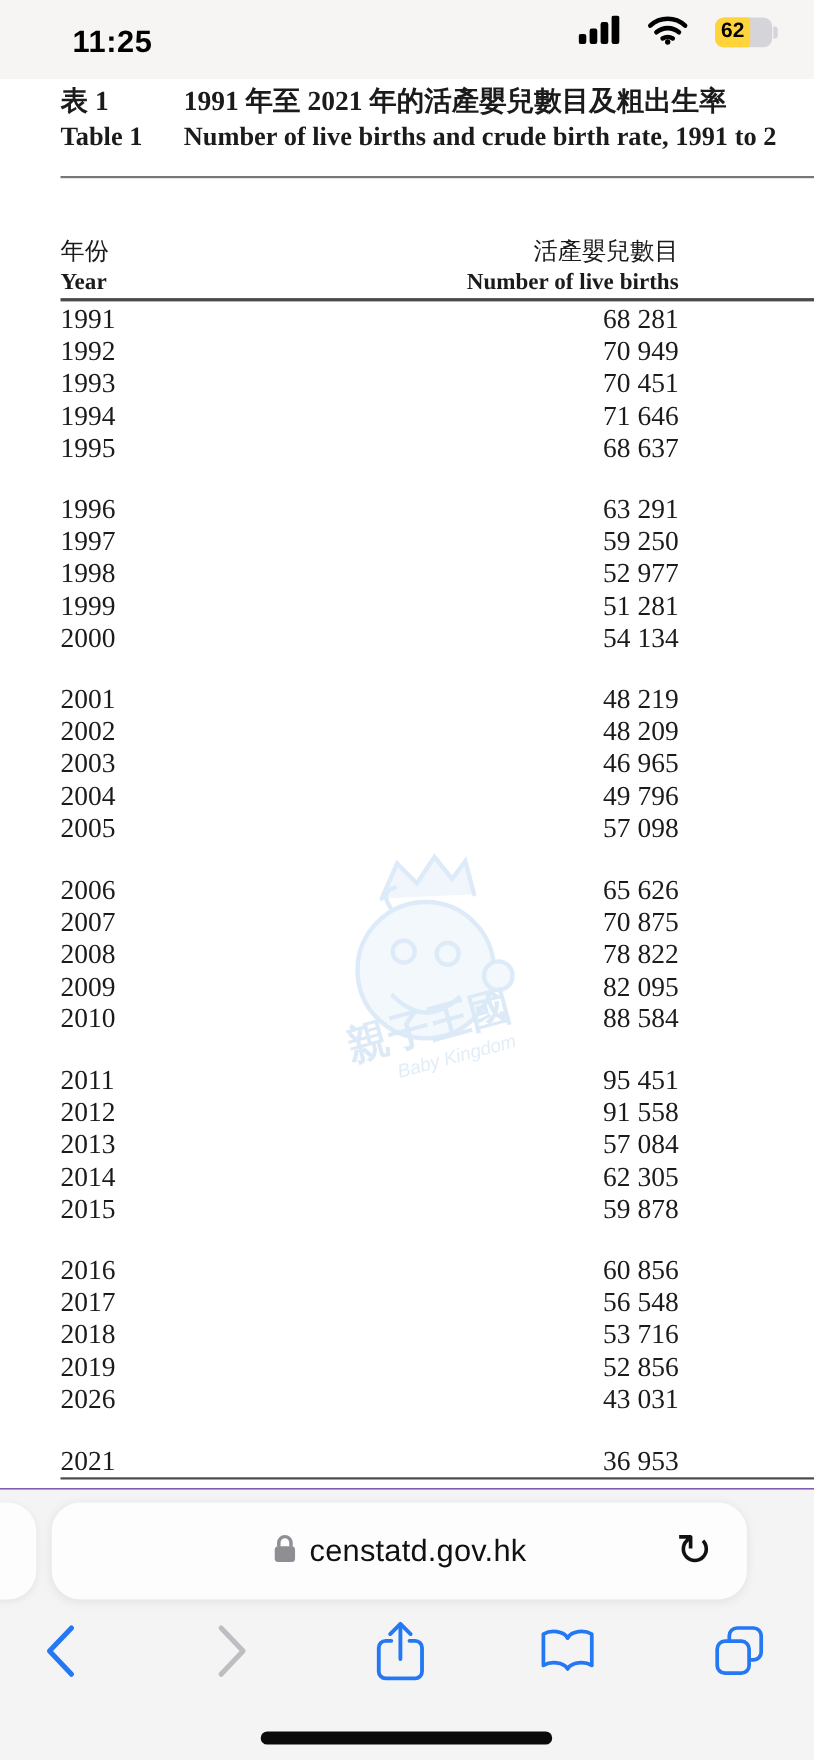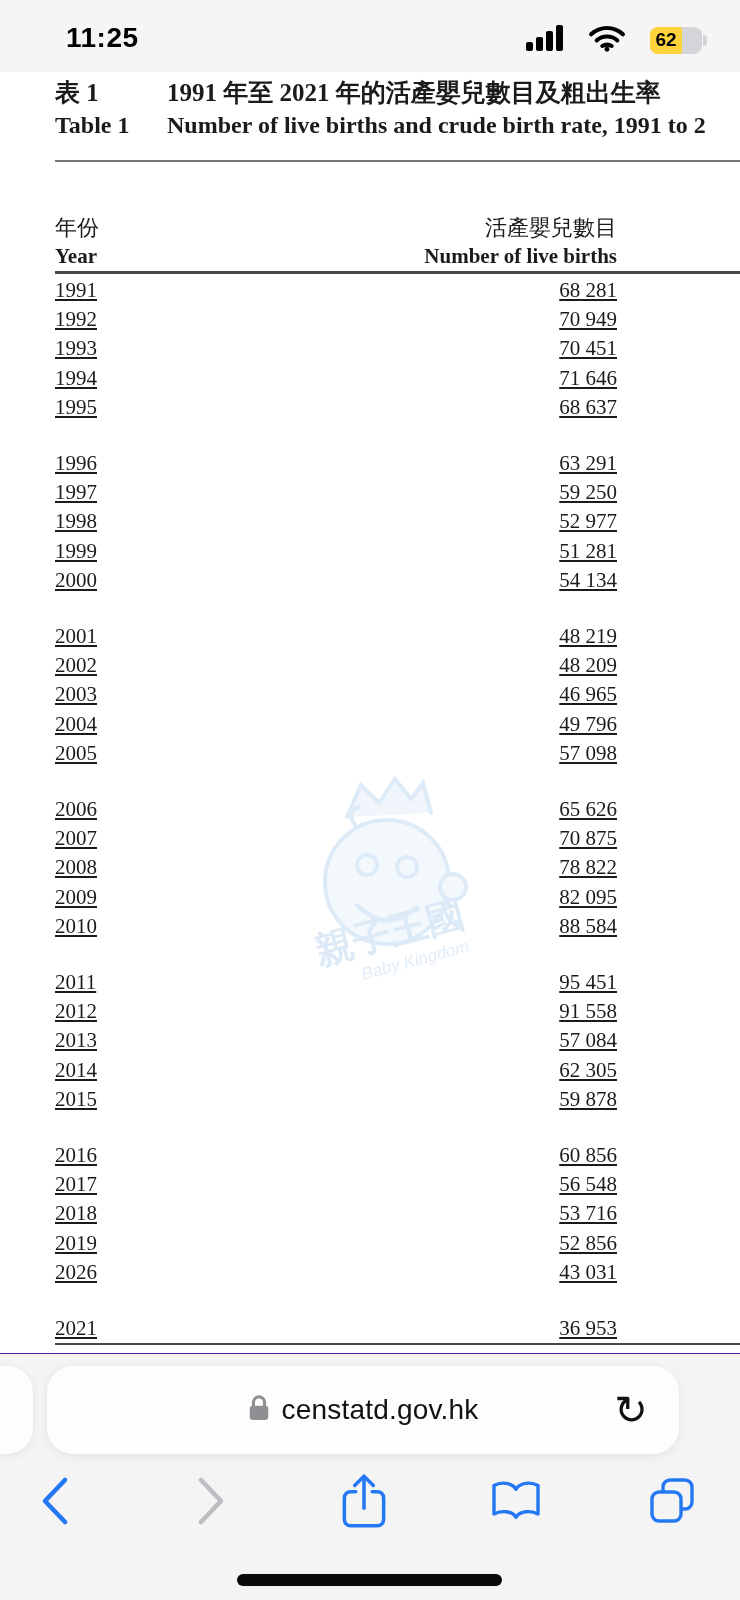--- a/index.html
+++ b/index.html
@@ -2,21 +2,21 @@
 <html style="--ios-blue: #2478F4; --battery-yellow: #FFD33A; --forward-gray: #BDBDC2; --lock-gray: #8E8E93; --url-text: #111111; --home-indicator: #0A0A0A; --rule: #4A4A4A; --text: #1B1B1B; --watermark-blue: #D6E6F5; --statusbar-bg: #F6F5F4; --bottombar-bg: #F4F4F5;"><head>
 <meta charset="utf-8">
 <style>
   html,body{margin:0;padding:0;background:#000;}
   .screen{position:relative;width:740px;height:1600px;background:#ffffff;overflow:hidden;
           font-family:"Liberation Sans","DejaVu Sans",sans-serif;color:var(--text);}
 
   
   .status-bar{position:absolute;left:0;top:0;width:740px;height:72px;background:var(--statusbar-bg);}
   .status-time{position:absolute;left:66px;top:22px;font-size:28px;font-weight:bold;letter-spacing:.5px;color:#000;}
-  .status-icons{position:absolute;right:38px;top:26px;display:flex;align-items:center;gap:24px;height:28px;}
+  .status-icons{position:absolute;right:38px;top:15px;display:flex;align-items:center;gap:24px;height:28px;}
   .battery{position:relative;width:52px;height:27px;border-radius:8px;background:#d4d4d9;overflow:visible;}
   .battery-fill{position:absolute;left:0;top:0;height:100%;width:62%;background:var(--battery-yellow);border-radius:8px 3px 3px 8px;}
   .battery-num{position:absolute;left:0;top:0;width:62%;height:100%;display:flex;align-items:center;justify-content:center;
                font-size:19px;font-weight:bold;color:#000;}
   .battery-nub{position:absolute;right:-5px;top:8px;width:4px;height:11px;border-radius:0 3px 3px 0;background:#d4d4d9;}
 
   
   .content{position:absolute;left:0;top:72px;width:740px;height:1281px;background:#fff;overflow:hidden;
            font-family:"Liberation Serif","DejaVu Serif",serif;}
   .doc{position:relative;margin-left:55px;width:685px;}
@@ -25,21 +25,21 @@
   .title-row.en{margin-top:2px;font-size:24px;}
   .t-label{flex:none;width:112px;}
   .rule{background:var(--rule);}
   .rule1{margin-top:20px;height:2px;opacity:.75;}
   .rule2{margin-top:1px;height:3px;}
   .rule3{height:2px;}
   .colhead-zh{display:flex;margin-top:52px;font-size:22px;line-height:28px;}
   .colhead-en{display:flex;font-size:21px;line-height:28px;font-weight:bold;}
   .num{margin-left:auto;padding-right:123px;}
   #rows{margin-top:2px;}
-  .row{display:flex;font-size:21px;line-height:29.2px;text-decoration:underline;}
+  .row{display:flex;font-size:25px;line-height:29.2px;}
   .row.group-gap{margin-top:27px;align-items:flex-end;}
 
   
   .watermark{position:absolute;left:295px;top:625px;width:210px;height:290px;pointer-events:none;opacity:.85;}
 
   
   .bottom-bar{position:absolute;left:0;top:1353px;width:740px;height:247px;background:var(--bottombar-bg);
               border-top:1px solid #4c1d95;box-sizing:border-box;}
   .side-tab{position:absolute;left:-30px;top:12px;width:63px;height:88px;border-radius:26px;background:#fdfdfd;
             box-shadow:0 2px 8px rgba(0,0,0,.07);}

